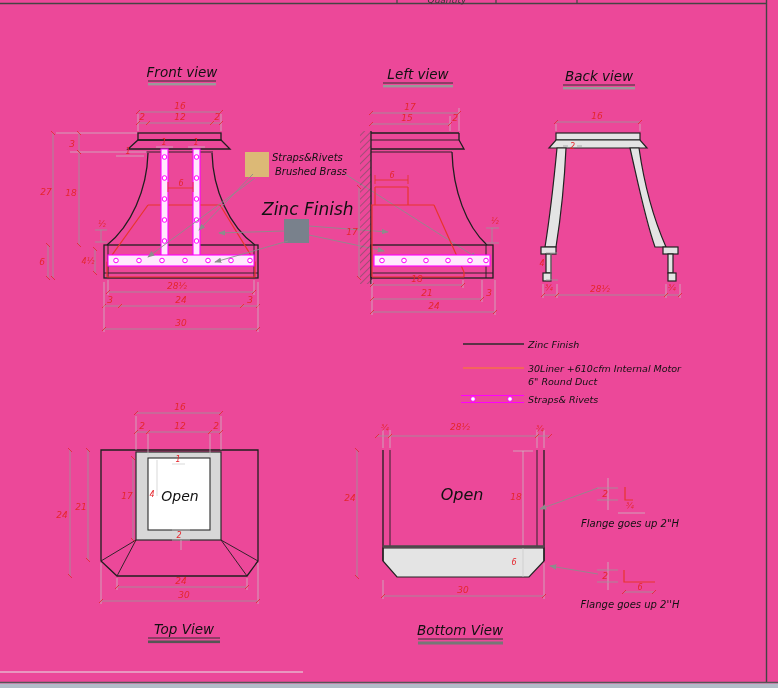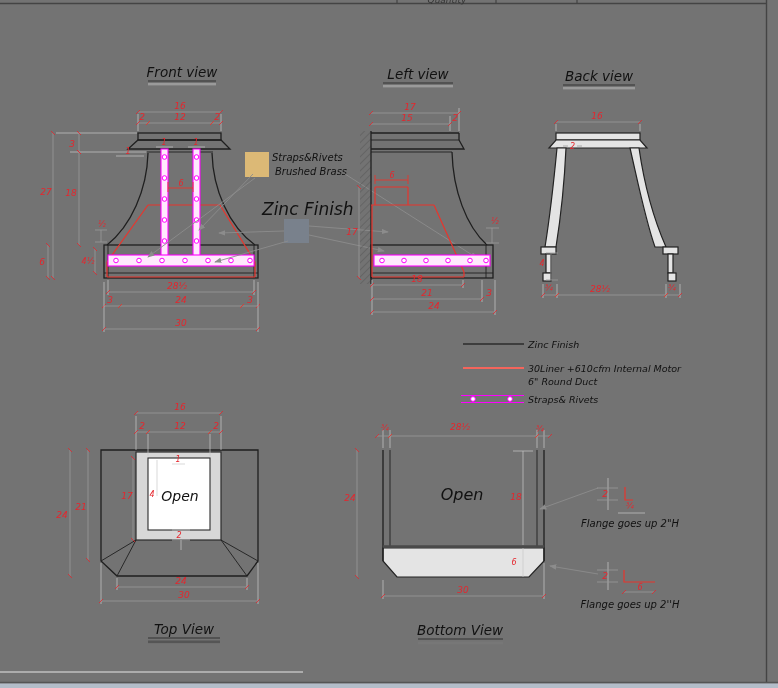--- a/index.html
+++ b/index.html
@@ -1,16 +1,16 @@
 <!DOCTYPE html>
 <html><head>
 <meta charset="utf-8">
 <style>
   html,body{margin:0;padding:0;background:#ffffff;}
-  .stage{position:relative;width:778px;height:688px;background:#737373;overflow:hidden;}
+  .stage{position:relative;width:778px;height:688px;background:#ec4899;overflow:hidden;}
   svg{display:block;}
   
   .ln   {stroke:#1f1f1f;stroke-width:1.3;fill:none;}
   .lnth {stroke:#1f1f1f;stroke-width:0.9;fill:none;}
   .thick{stroke:#4a4a4a;stroke-width:2.4;fill:none;}
   .dim  {stroke:#9a9a9a;stroke-width:0.8;fill:none;}
   .ext  {stroke:#c9c9c9;stroke-width:0.7;fill:none;}
   .red  {stroke:#e8352d;stroke-width:1.2;fill:none;}
   .redd {stroke:#e8352d;stroke-width:0.9;fill:none;}
   .mag  {stroke:#ff00ff;stroke-width:1.2;fill:none;}

